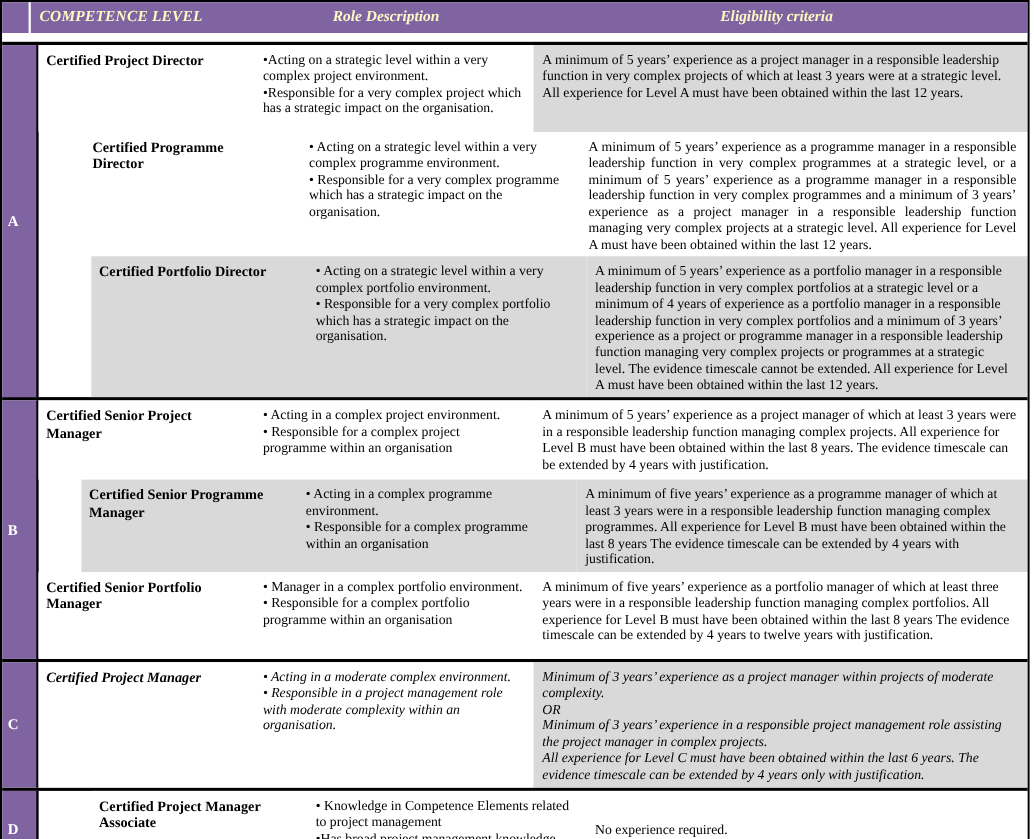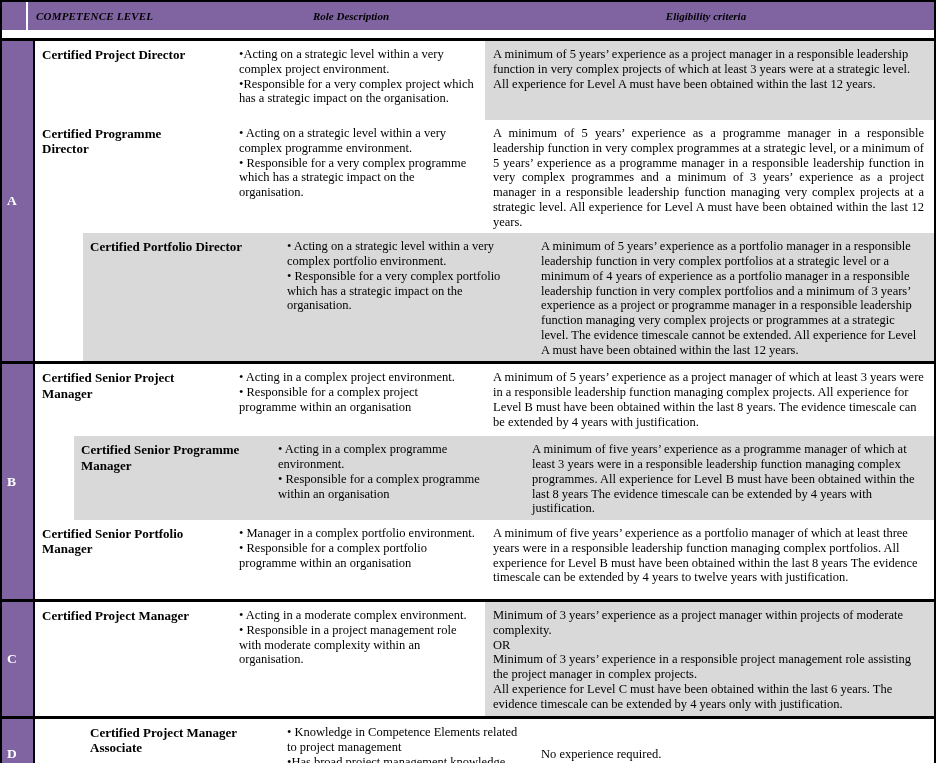--- a/index.html
+++ b/index.html
@@ -11,24 +11,24 @@
     box-sizing:border-box;
     margin:0;
   }
   
   .header-row{
     display:flex;
     height:28px;
     align-items:stretch;
   }
   .h-cell{
-    color:#000000;
+    color:#fef9c3;
     font-weight:bold;
     font-style:italic;
-    font-size:11px;
+    font-size:14px;
     display:flex;
     align-items:center;
     box-sizing:border-box;
   }
   .h-level{width:26px;border-right:2px solid #fff;}
   .h-competence{width:196px;padding-left:8px;letter-spacing:.2px;}
   .h-role{width:254px;justify-content:center;}
   .h-elig{flex:1;justify-content:center;font-family:Liberation Serif, serif;}
   .header-gap{height:8px;background:#fff;}
   
@@ -94,21 +94,21 @@
           <div class="row" style="min-height: 79px; justify-content: flex-end;">
             <div class="cell cell-name">Certified Project Director</div>
             <div class="cell cell-role">
               <div class="bullet-line">•Acting on a strategic level within a very complex project environment.</div>
               <div class="bullet-line">•Responsible for a very complex project which has a strategic impact on the organisation.</div>
             </div>
             <div class="cell cell-elig shaded">
               <div class="para">A minimum of 5 years’ experience as a project manager in a responsible leadership function in very complex projects of which  at least 3 years were at a strategic level. All experience for Level A must have been obtained within the last 12 years.</div>
             </div>
           </div>
-          <div class="row" style="min-height: 109px;">
+          <div class="row" style="min-height: 109px; padding-left: 42px;">
             <div class="cell cell-name">Certified Programme Director</div>
             <div class="cell cell-role">
               <div class="bullet-line">• Acting on a strategic level within a very complex programme environment.</div>
               <div class="bullet-line">• Responsible for a very complex programme which has a strategic impact on the organisation.</div>
             </div>
             <div class="cell cell-elig justify">
               <div class="para">A minimum of 5 years’ experience as a programme manager in a responsible leadership function in very complex programmes at a strategic level, or a minimum of 5 years’ experience as a programme manager in a responsible leadership function in very complex programmes and a minimum of 3 years’ experience as a project manager in a responsible leadership function managing very complex projects at a strategic level. All experience for Level A must have been obtained within the last 12 years.</div>
             </div>
           </div>
           <div class="row" style="min-height: 118px; margin-left: 48px;">
@@ -154,21 +154,21 @@
             </div>
             <div class="cell cell-elig">
               <div class="para">A minimum of five years’ experience as a portfolio manager of which at least three years were in a responsible leadership function managing complex portfolios. All experience for Level B must have been obtained within the last 8 years The evidence timescale can be extended by 4 years to twelve years with justification.</div>
             </div>
           </div>
         </div>
       </div>
       <div class="group">
         <div class="level-cell" style="background: rgb(128, 100, 162);">C</div>
         <div class="rows">
-          <div class="row" style="min-height: 114px;">
+          <div class="row" style="min-height: 114px; font-style: italic;">
             <div class="cell cell-name">Certified Project Manager</div>
             <div class="cell cell-role">
               <div class="bullet-line">• Acting in a moderate complex environment.</div>
               <div class="bullet-line">• Responsible in a project management role with moderate complexity within an organisation.</div>
             </div>
             <div class="cell cell-elig shaded">
               <div class="para">Minimum of 3 years’ experience as a project manager within projects of moderate complexity.</div>
               <div class="para">OR</div>
               <div class="para">Minimum of 3 years’ experience in a responsible project management role assisting the project manager in complex projects.</div>
               <div class="para">All experience for Level C must have been obtained within the last 6 years. The evidence timescale can be extended by 4 years only with justification.</div>

